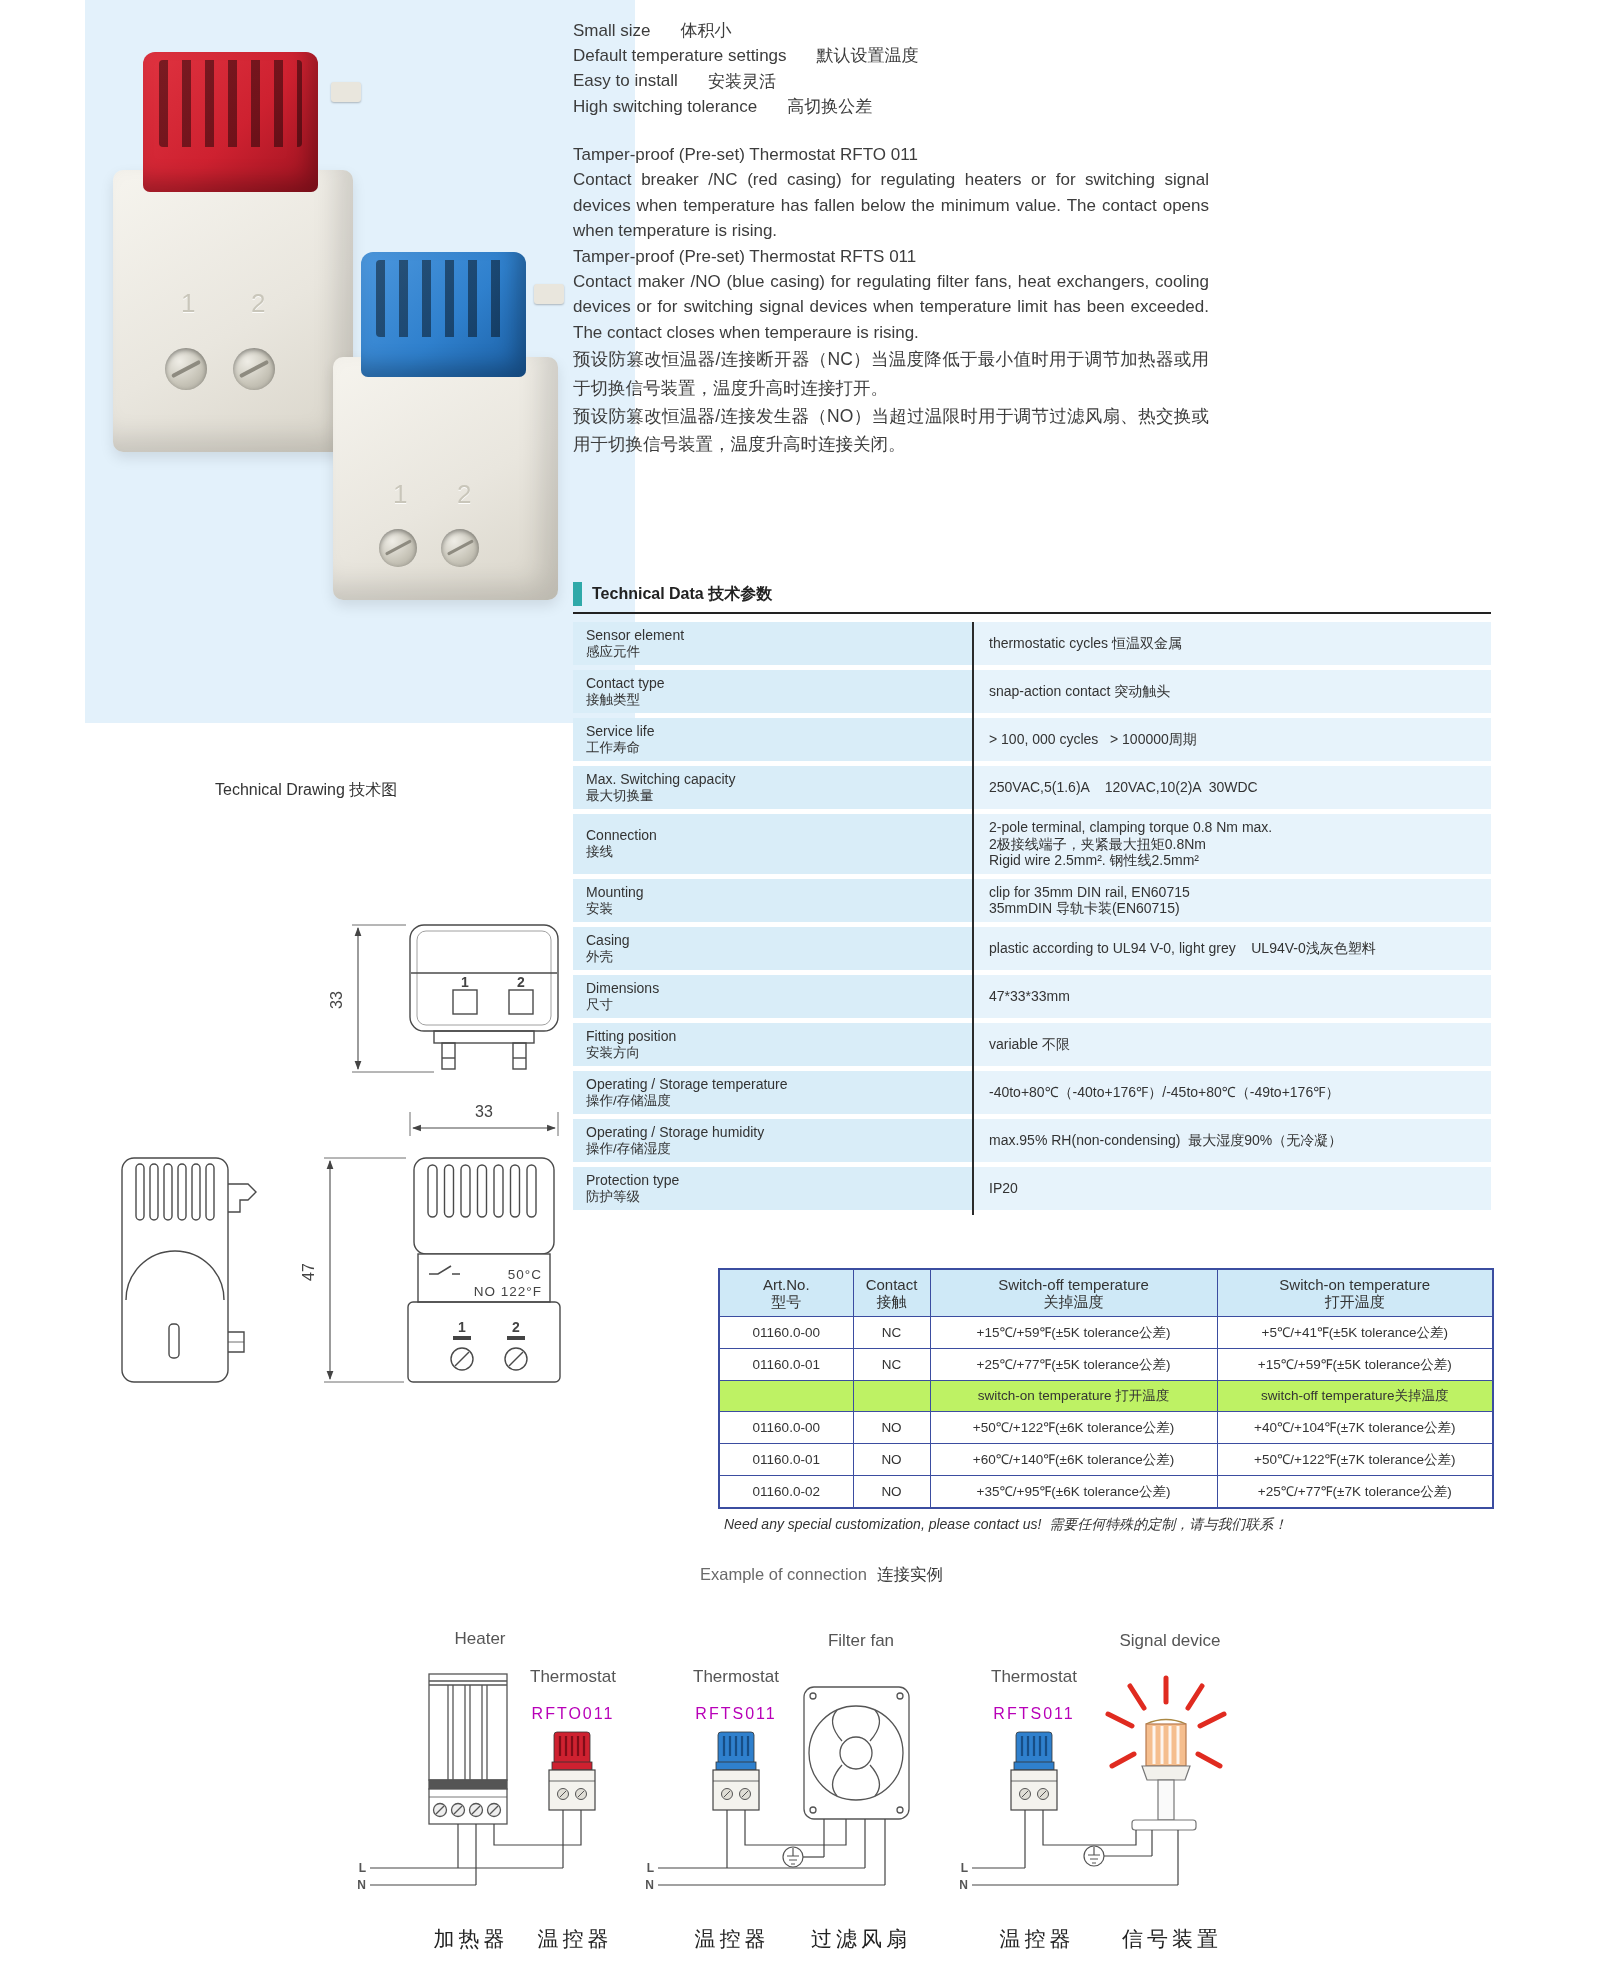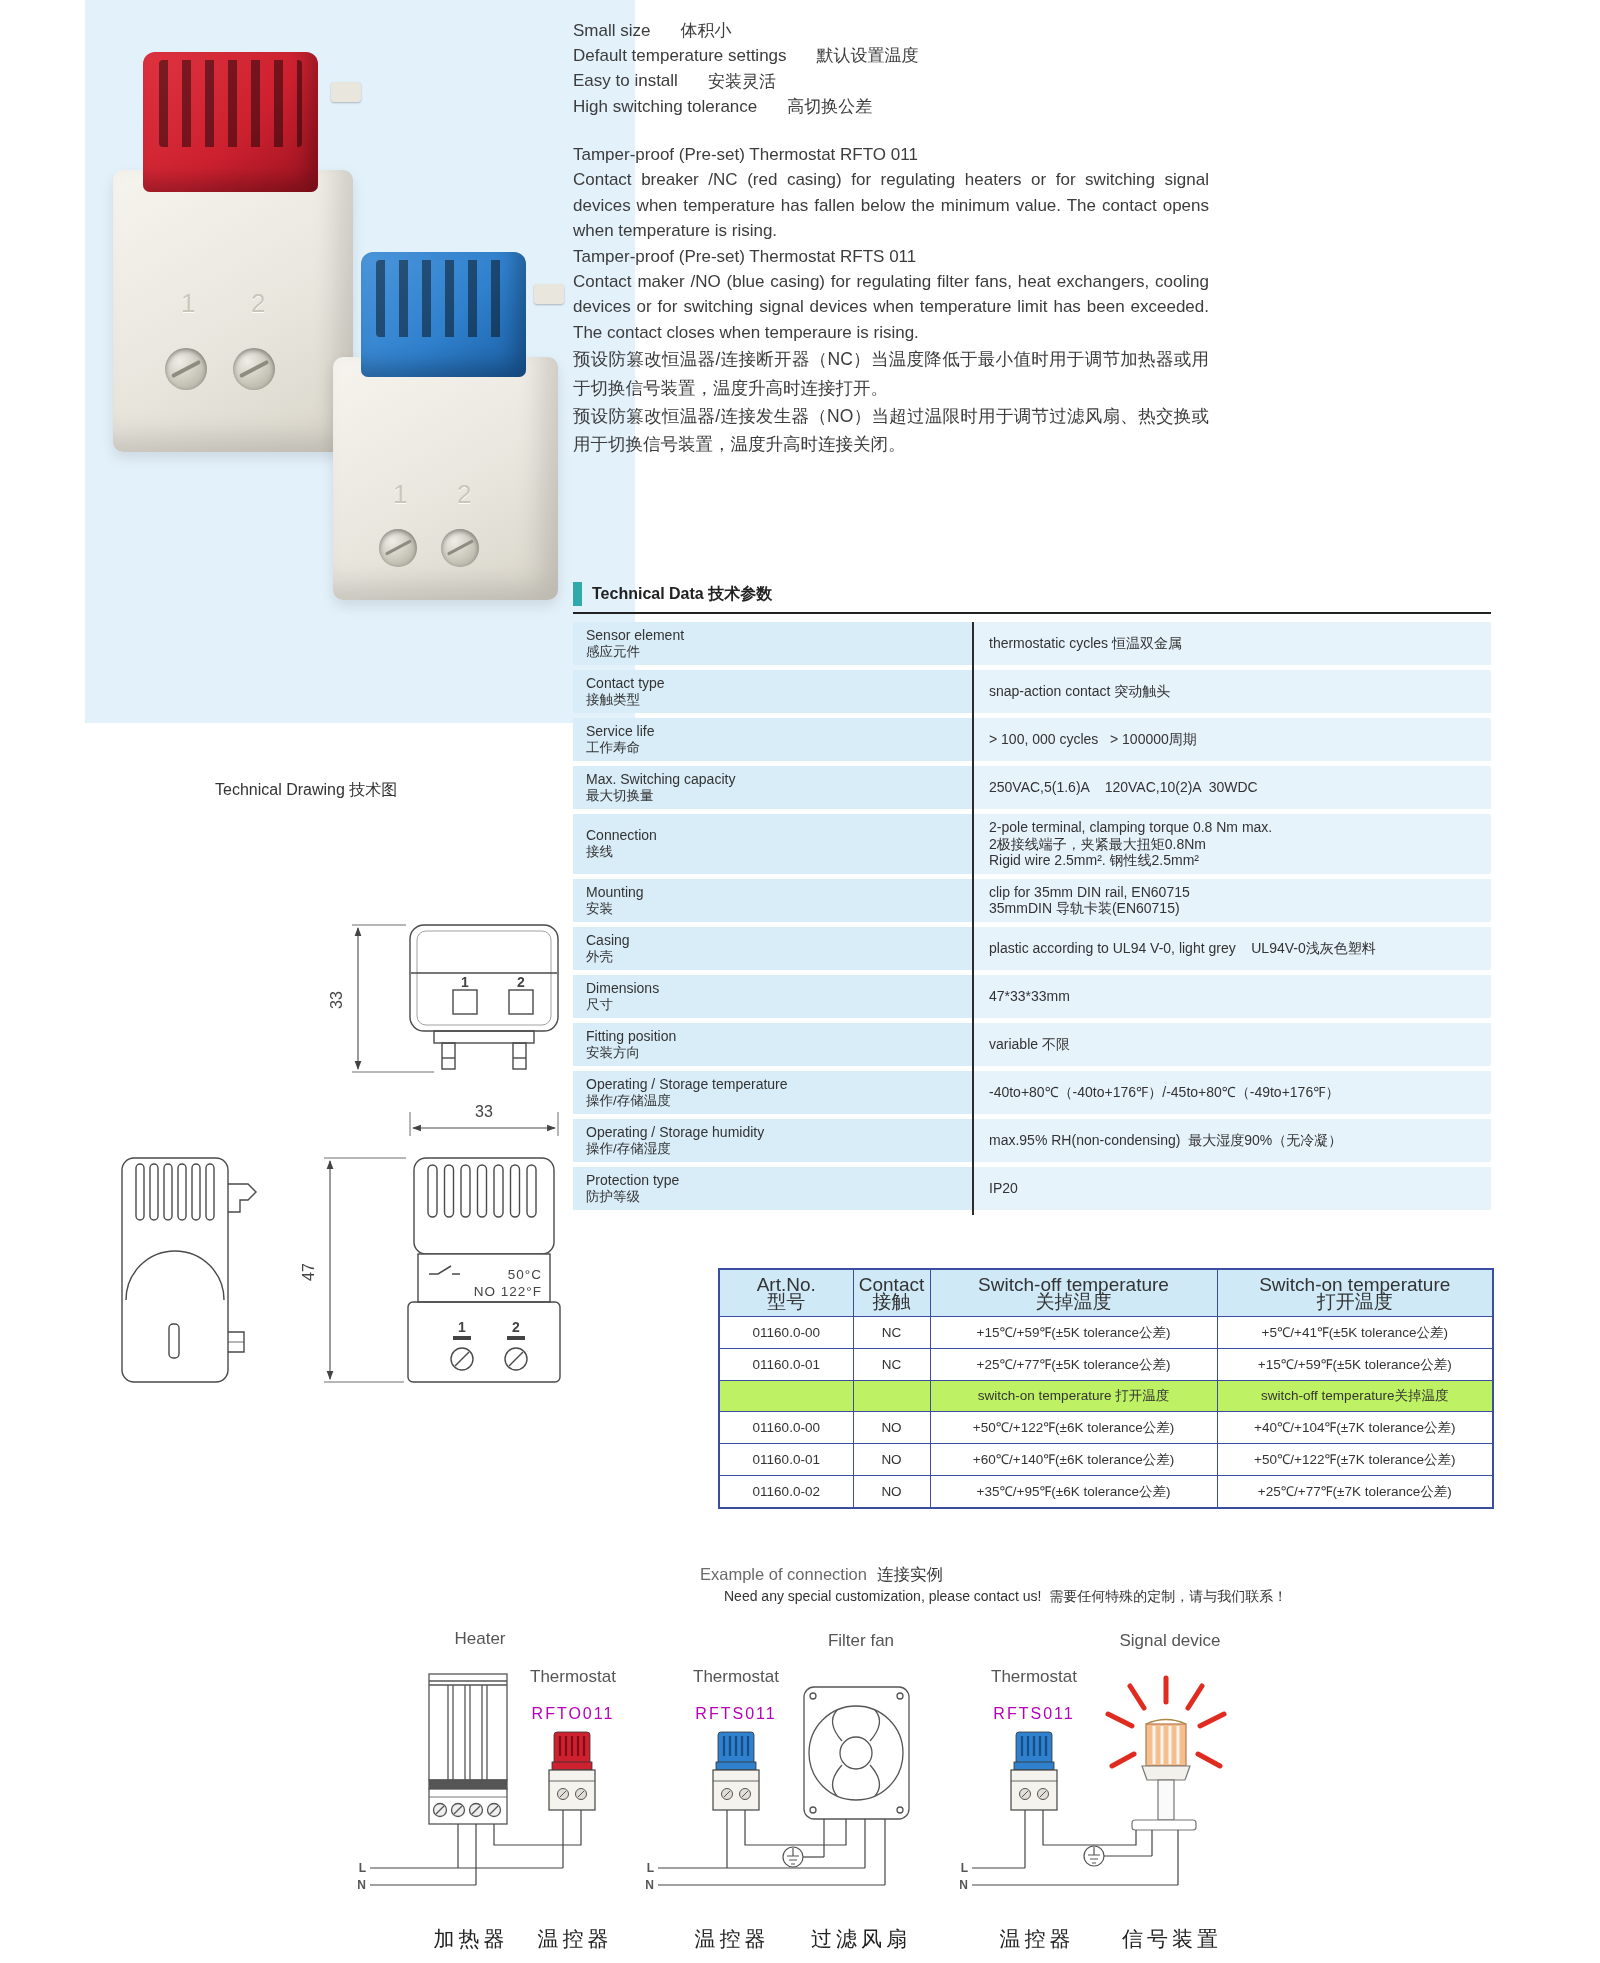--- a/index.html
+++ b/index.html
@@ -52,24 +52,24 @@
   .tt-value div{font-size:14px;line-height:16.5px;color:#333;white-space:pre-wrap;}
 
   
   .td-title{position:absolute;left:215px;top:780px;font-size:16px;color:#333;}
   .tech-drawing{position:absolute;left:90px;top:900px;}
 
   
   table.art{position:absolute;left:718px;top:1268px;border-collapse:collapse;background:#fff;
             border:2.5px solid #3b4da0;table-layout:fixed;}
   table.art th,table.art td{border:1.5px solid #3b4da0;text-align:center;color:#333;overflow:hidden;}
-  table.art th{background:#cfe9f7;font-weight:normal;font-size:19px;line-height:17px;padding:6px 2px;}
+  table.art th{background:#cfe9f7;font-weight:normal;font-size:15px;line-height:17px;padding:6px 2px;}
   table.art td{font-size:13.5px;padding:6px 2px;height:18px;}
   table.art tr.aspec td{background:#bef264;}
-  .art-note{position:absolute;left:724px;top:1588px;font-size:14px;color:#333;white-space:pre;}
+  .art-note{position:absolute;left:724px;top:1516px;font-size:14px;color:#333;white-space:pre;font-style:italic;}
 
   
   .conn-title{position:absolute;left:700px;top:1564px;font-size:16.5px;}
   .conn-title .en{color:#6a6a6a;}
   .conn-title .cn{color:#3a3a3a;margin-left:10px;}
   .conn-svg{position:absolute;left:280px;top:1620px;}
 
   svg text{stroke:none;}
 </style>
 </head>

